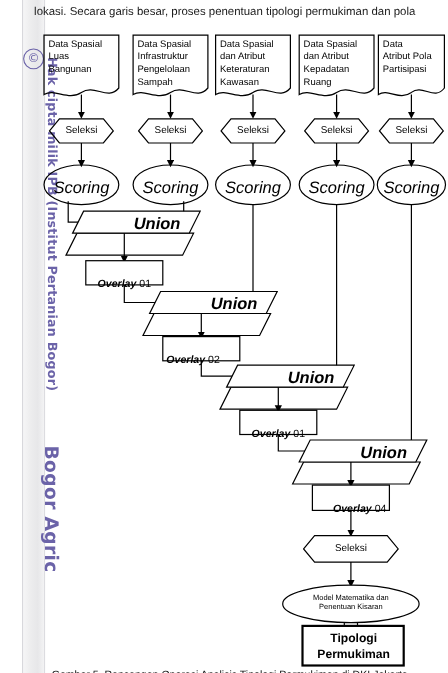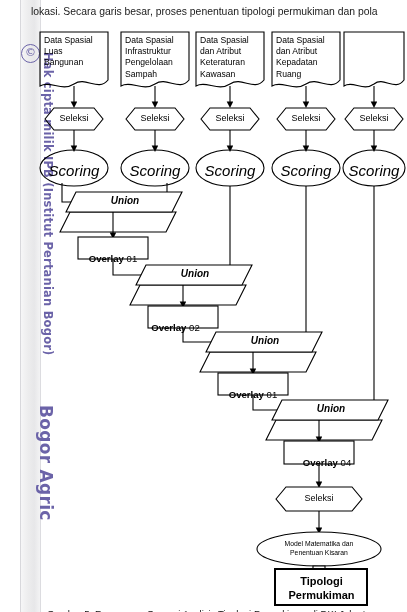--- a/index.html
+++ b/index.html
@@ -55,26 +55,26 @@
   .doc-txt{
     font-size:8.6px;line-height:11.2px;color:#000;
   }
   .hex-txt{
     font-size:9px;text-align:center;
   }
   .ell-txt{
     font-size:15px;font-style:italic;text-align:center;
   }
   .union-txt{
-    font-size:10px;font-weight:700;font-style:italic;text-align:center;
+    font-size:15px;font-weight:700;font-style:italic;text-align:right;
   }
   .ov-txt{
     font-size:9.6px;text-align:center;
   }
-  .ov-txt b{font-weight:700;}
+  .ov-txt b{font-weight:700;font-style:italic;}
   .model-txt{
     font-size:6.8px;line-height:8.6px;text-align:center;
   }
   .tip-txt{
     font-size:11px;font-weight:700;line-height:14px;text-align:center;
   }
   .caption{
     position:absolute;left:47px;top:596px;width:358px;
     font-size:9.6px;color:#111;white-space:nowrap;margin-top:12px;
   }
@@ -191,20 +191,23 @@
 Pengelolaan
 Sampah</div>
   <div class="lbl doc-txt" style="left:200px;top:35px;width:66px;">Data Spasial
 dan Atribut
 Keteraturan
 Kawasan</div>
   <div class="lbl doc-txt" style="left:276px;top:35px;width:66px;">Data Spasial
 dan Atribut
 Kepadatan
 Ruang</div>
+  <div class="lbl doc-txt" style="left:348px;top:35px;width:58px;">Data
+Atribut Pola
+Partisipasi</div>
 
   <div class="lbl hex-txt" style="left:45px;top:113px;width:58px;">Seleksi</div>
   <div class="lbl hex-txt" style="left:126px;top:113px;width:58px;">Seleksi</div>
   <div class="lbl hex-txt" style="left:201px;top:113px;width:58px;">Seleksi</div>
   <div class="lbl hex-txt" style="left:277px;top:113px;width:58px;">Seleksi</div>
   <div class="lbl hex-txt" style="left:345px;top:113px;width:58px;">Seleksi</div>
 
   <div class="lbl ell-txt" style="left:40px;top:162px;width:68px;">Scoring</div>
   <div class="lbl ell-txt" style="left:121px;top:162px;width:68px;">Scoring</div>
   <div class="lbl ell-txt" style="left:196px;top:162px;width:68px;">Scoring</div>

